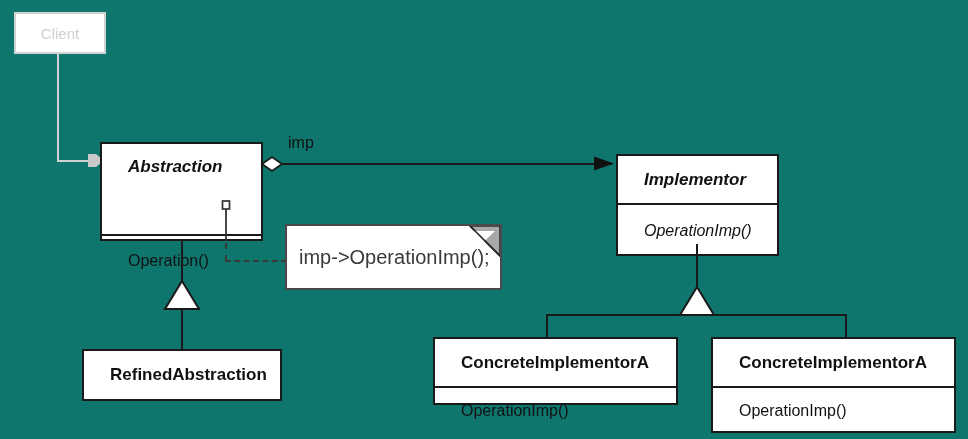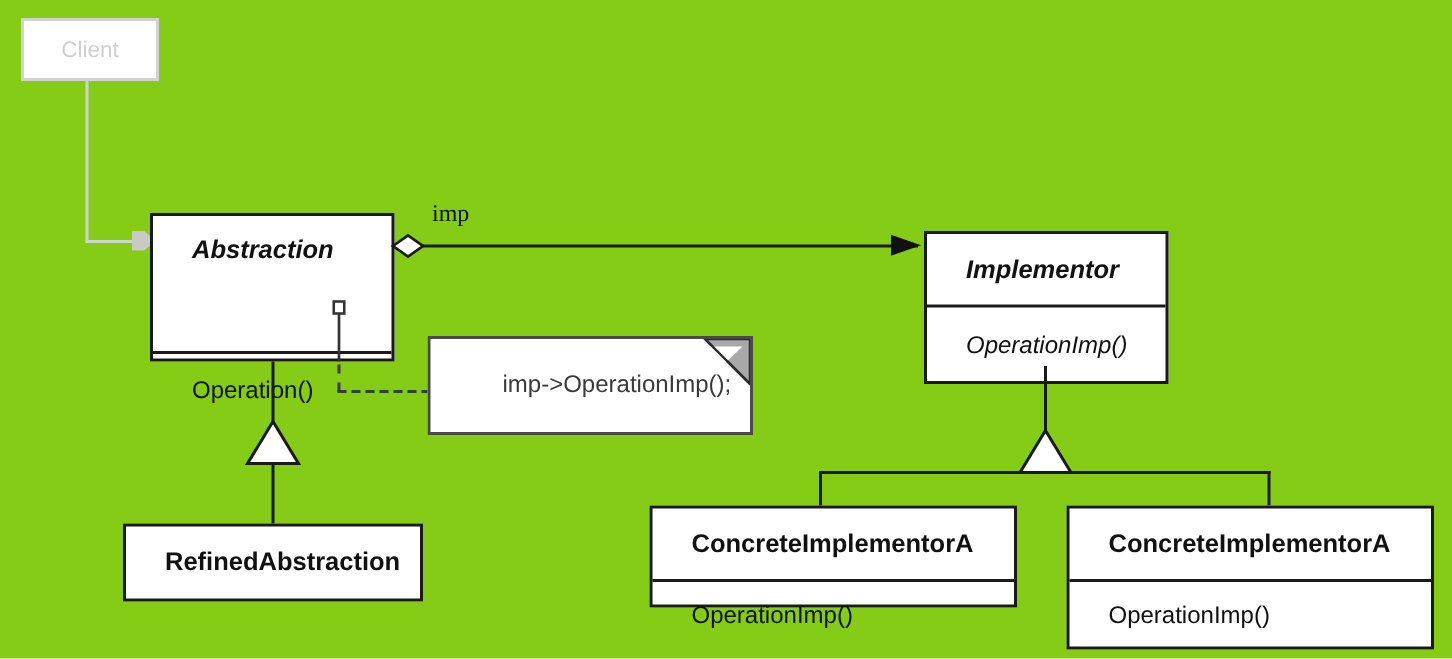--- a/index.html
+++ b/index.html
@@ -4,21 +4,21 @@
 <style>
   html, body {
     margin: 0;
     padding: 0;
     background: #ffffff;
   }
   #canvas {
     position: relative;
     width: 968px;
     height: 439px;
-    background: #84cc16;
+    background: #0f766e;
     font-family: "Liberation Sans", sans-serif;
     overflow: hidden;
   }
 
   
   .uml-box {
     position: absolute;
     box-sizing: border-box;
     background: #ffffff;
     border: 2px solid #1a1a1a;
@@ -48,24 +48,23 @@
     position: absolute;
     box-sizing: border-box;
     background: #ffffff;
     border: 2px solid #4a4a4a;
   }
   .note-text {
     position: absolute;
     left: 12px;
     top: 50%;
     transform: translateY(-50%);
-    font-size: 16px;
+    font-size: 20px;
     color: #3a3a3a;
     white-space: nowrap;
-    margin-left: 36px;
   }
   .note-fold {
     position: absolute;
     right: 0px;
     top: 0px;
   }
 
   
   .ln {
     position: absolute;
@@ -89,21 +88,20 @@
   .svgfx {
     position: absolute;
     overflow: visible;
   }
 
   .edge-label {
     position: absolute;
     font-size: 16px;
     color: #111;
     white-space: nowrap;
-    font-family: Liberation Serif, serif;
   }
 
   
   .lolli {
     position: absolute;
   }
 </style>
 </head>
 <body>
 

